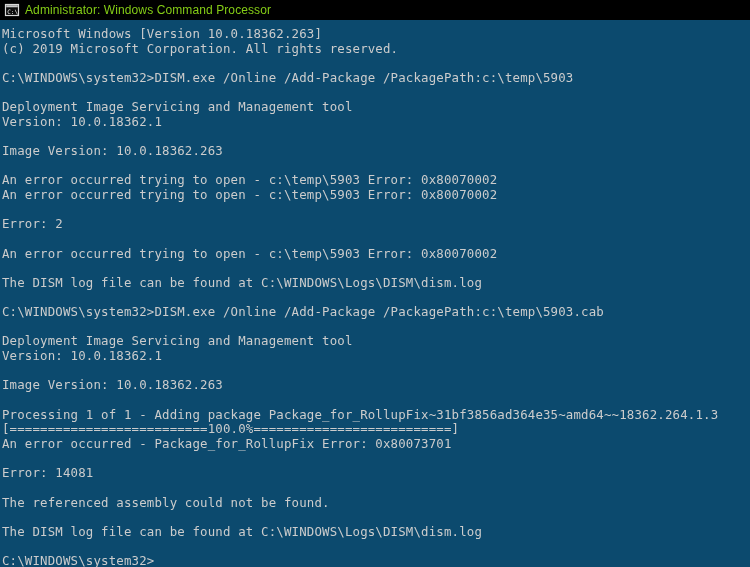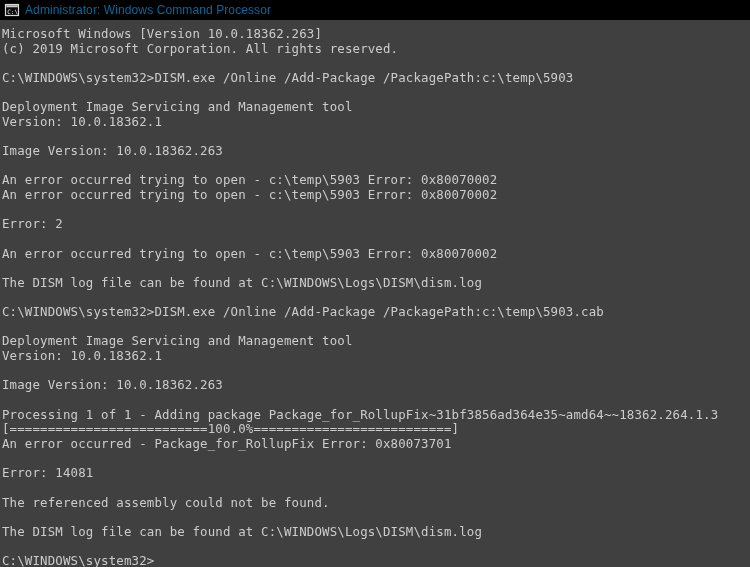--- a/index.html
+++ b/index.html
@@ -34,35 +34,35 @@
   }
   #title-icon {
     width: 16px;
     height: 16px;
     margin-right: 5px;
     flex: 0 0 16px;
     position: relative;
     display: block;
   }
   #title-text {
-    color: #0369a1;
+    color: #84cc16;
     font-family: "Liberation Sans", sans-serif;
     font-size: 12px;
     line-height: 14px;
     letter-spacing: 0.1px;
     white-space: nowrap;
   }
   #titlebar-spacer {
     flex: 1 1 auto;
     height: 100%;
   }
   
   #console {
     flex: 1 1 auto;
-    background: #404040;
+    background: #0c4a6e;
     color: #cccccc;
     font-family: "DejaVu Sans Mono", "Liberation Mono", monospace;
     font-size: 12.4px;
     line-height: 14.65px;
     padding: 7px 0 0 2px;
     white-space: pre;
     overflow: hidden;
     letter-spacing: 0.16px;
   }
   .cline {

